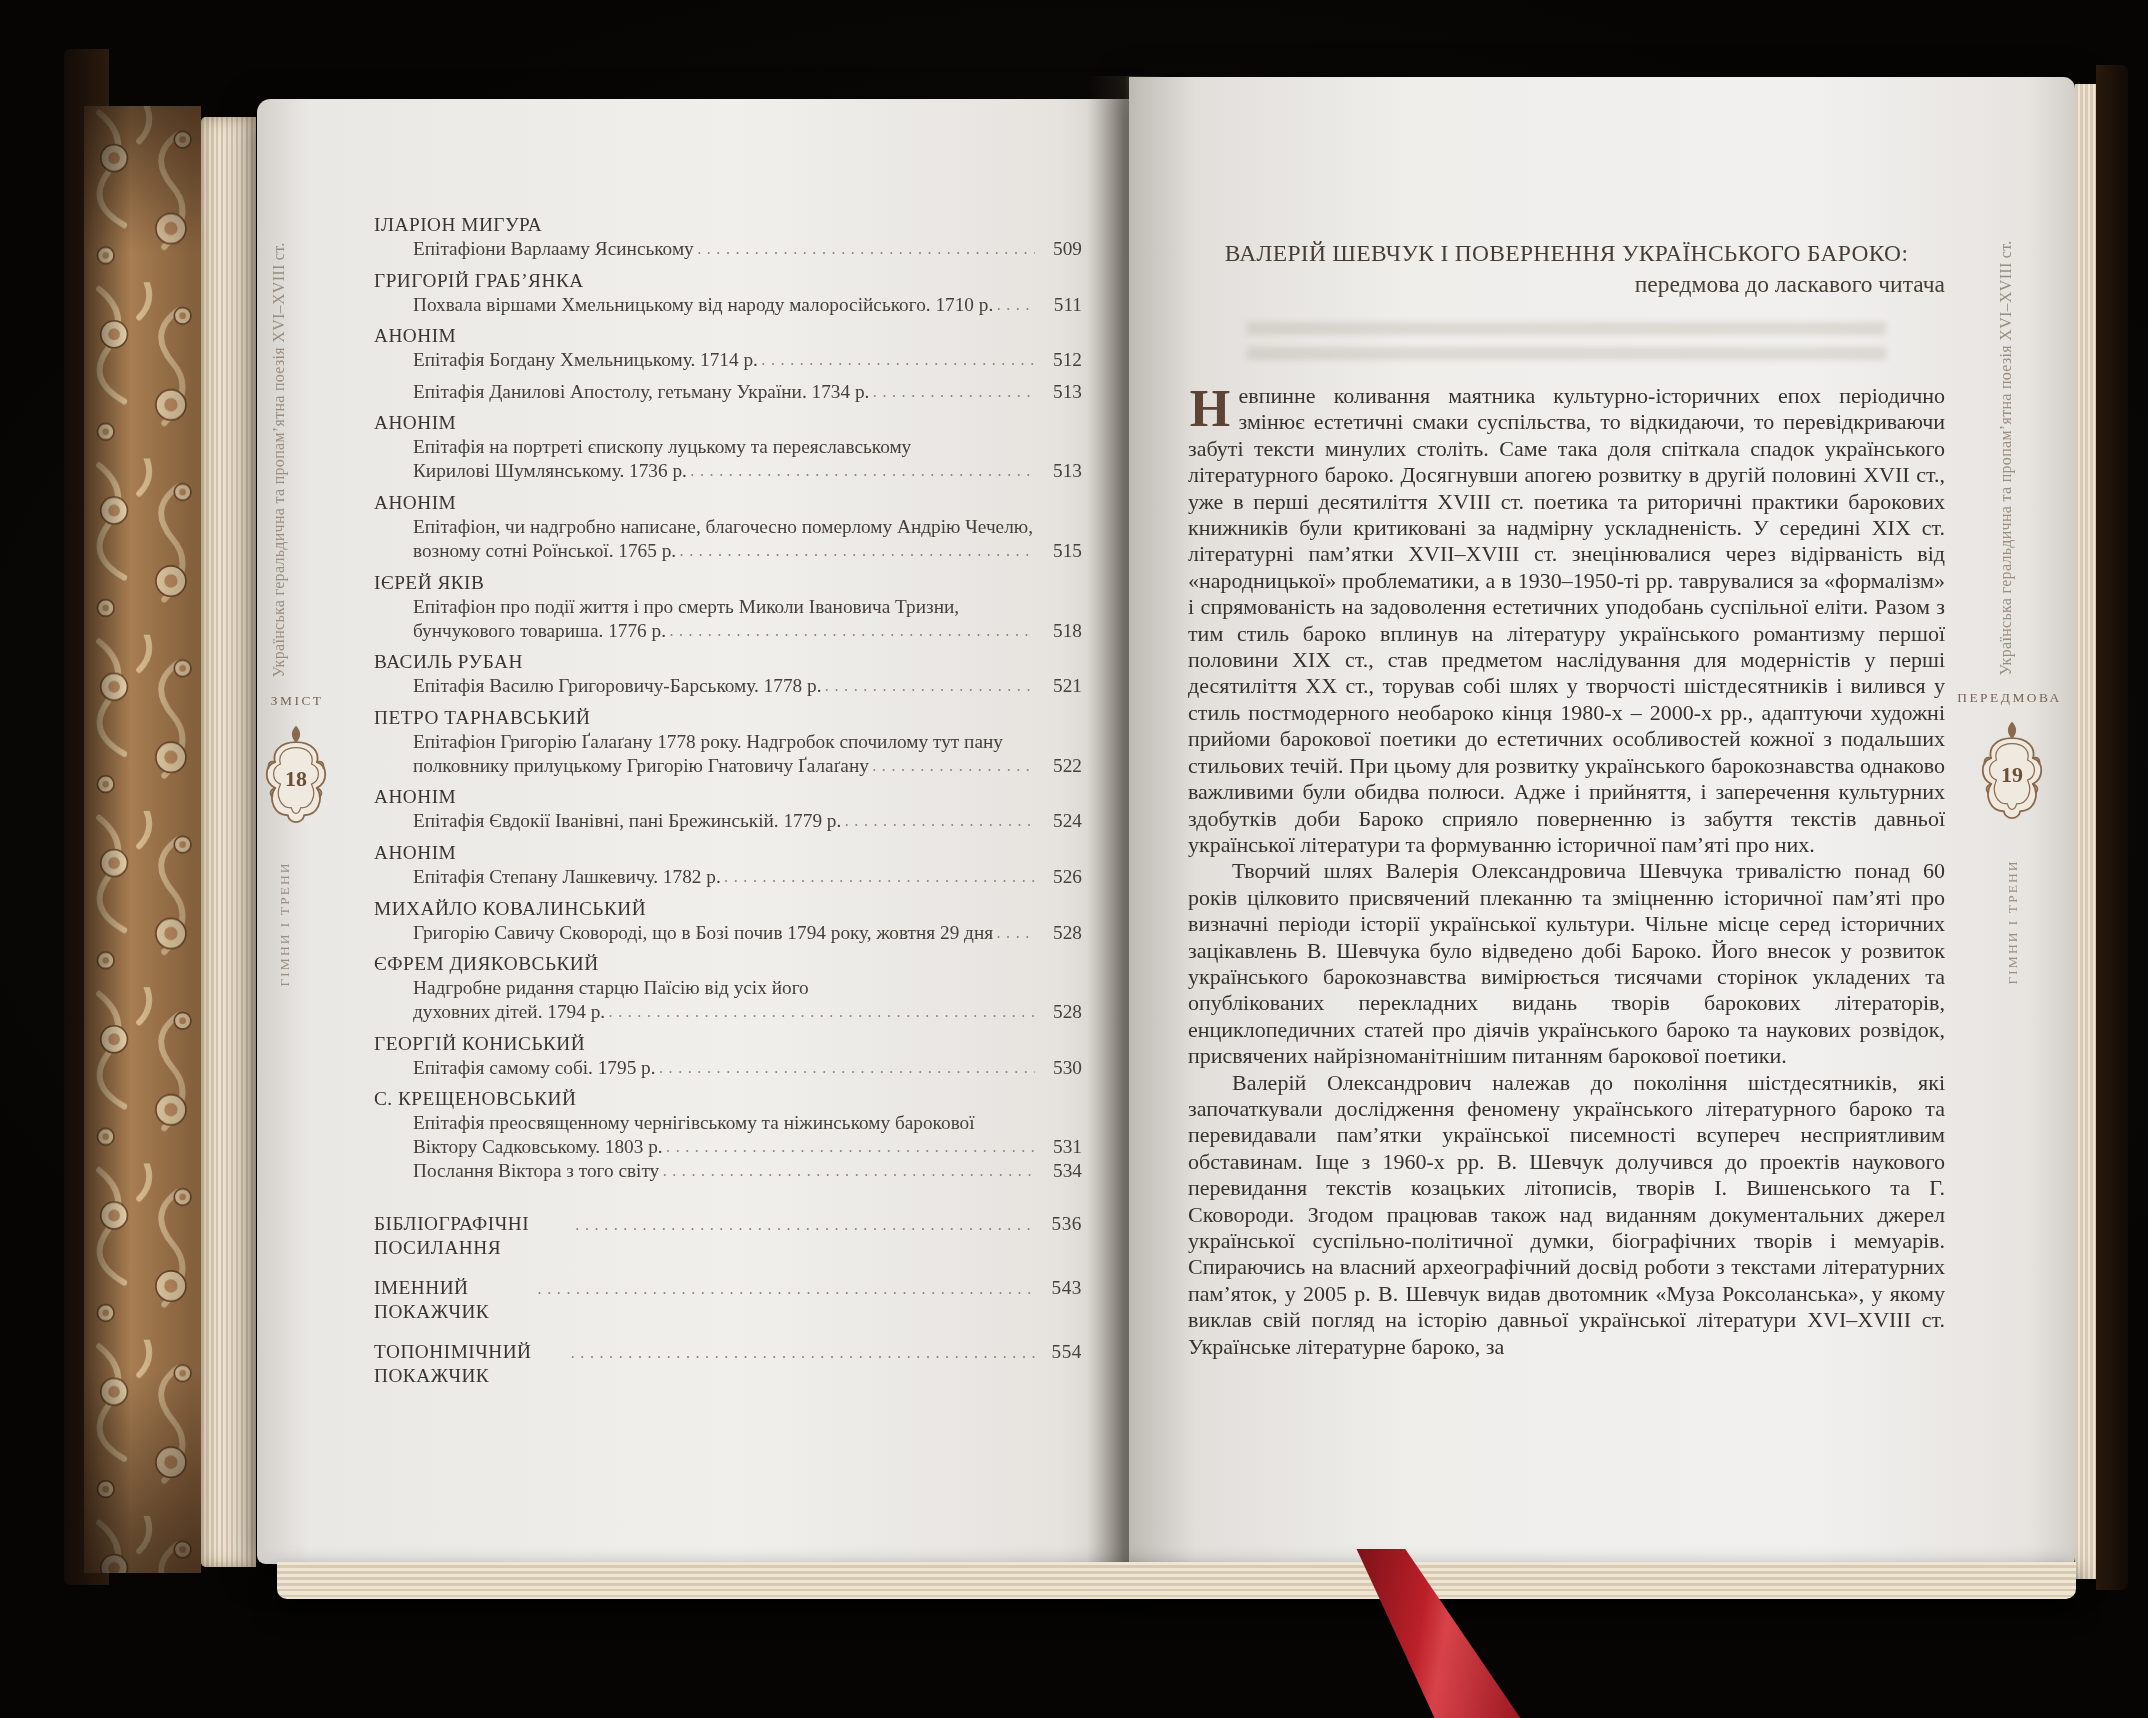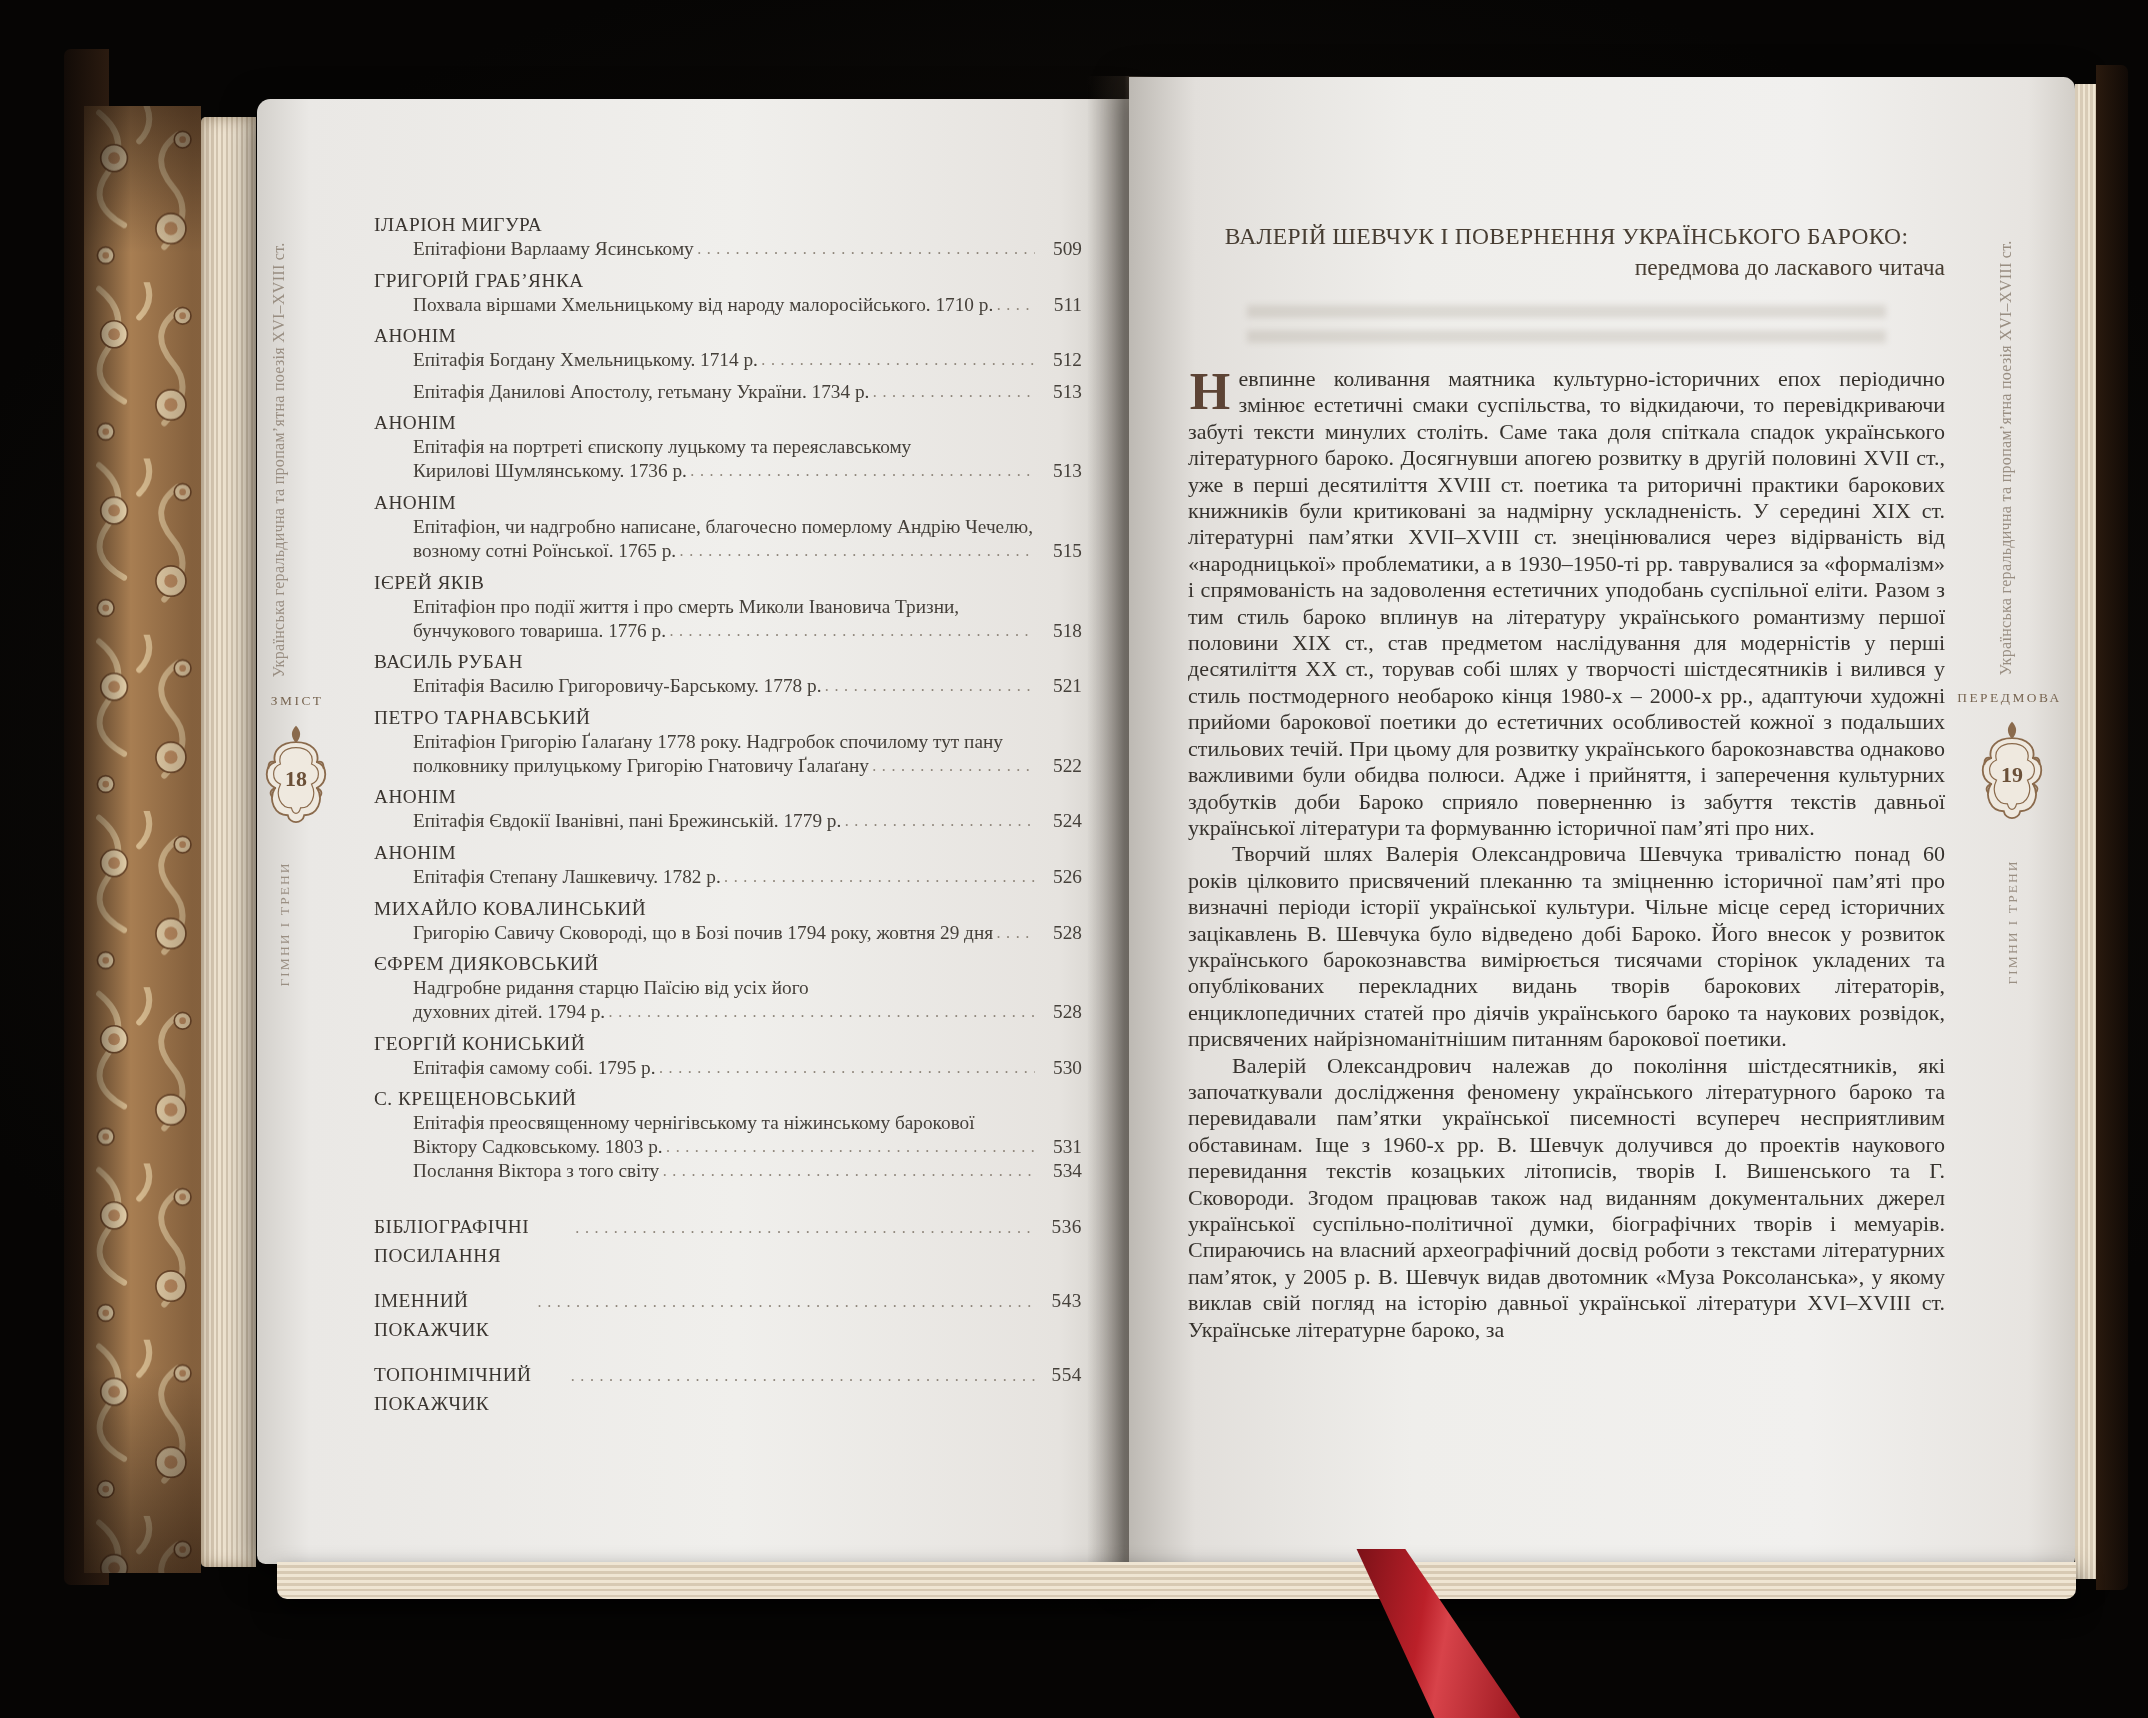--- a/index.html
+++ b/index.html
@@ -54,25 +54,25 @@
   
   .toc{position:absolute;left:117px;top:114px;right:47px;color:#413b35;}
   .toc-entry{margin-bottom:7.6px;}
   .toc-author{font-size:19.3px;line-height:24px;letter-spacing:0.5px;color:#3a3530;}
   .toc-line{display:flex;align-items:center;margin-left:39px;font-size:19.3px;line-height:24px;color:#45403a;}
   .toc-line .t{white-space:nowrap;}
   .leader{flex:1 1 auto;overflow:hidden;white-space:nowrap;color:#8e857a;font-size:16px;letter-spacing:0.8px;margin:0 3.4px;}
   .leader::before{content:". . . . . . . . . . . . . . . . . . . . . . . . . . . . . . . . . . . . . . . . . . . . . . . . . . . . . . . . . . . . . . . . . . . . . .";}
   .pg{min-width:44px;text-align:right;color:#45403a;}
   .back-matter{margin-top:28.5px;}
-  .back-row{display:flex;align-items:baseline;margin-top:16px;font-size:19.3px;line-height:29px;letter-spacing:0.5px;color:#3a3530;}
+  .back-row{display:flex;align-items:baseline;margin-top:16px;font-size:19.3px;line-height:24px;letter-spacing:0.5px;color:#3a3530;}
 
   
   .article{position:absolute;left:59px;top:144px;width:757px;}
-  .a-title{text-align:center;font-size:23.5px;line-height:31px;letter-spacing:0.3px;color:#473d32;}
+  .a-title{text-align:center;font-size:23.5px;line-height:31px;letter-spacing:0.3px;color:#473d32;margin-top:17px;}
   .a-sub{text-align:right;font-size:23.5px;line-height:31px;color:#473d32;}
   .ghost{height:44px;margin:17px 59px 0;opacity:.3;filter:blur(3.4px);
      background:repeating-linear-gradient(to bottom,rgba(150,140,125,.0) 0 5px,rgba(150,140,125,.75) 5px 18.5px,rgba(150,140,125,0) 18.5px 25px);}
   .abody{margin-top:22px;font-size:22px;line-height:26.4px;text-align:justify;color:#36322d;}
   .bpar{margin:0;}
   .bpar.ind{text-indent:44px;}
   .dropcap{float:left;font-size:52px;line-height:44px;padding:4.2px 8.4px 0 1.7px;color:#5d4435;font-weight:bold;}
 
   .medallion text{font-family:"Liberation Serif","DejaVu Serif",serif;}
 </style>

